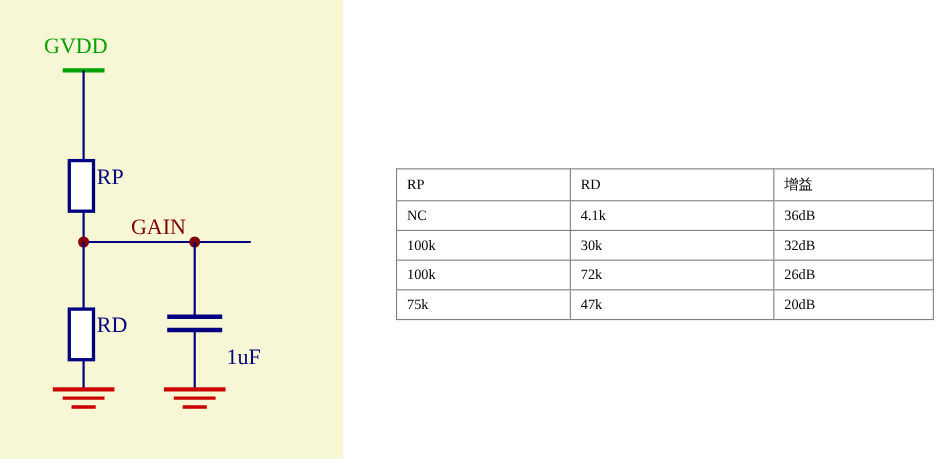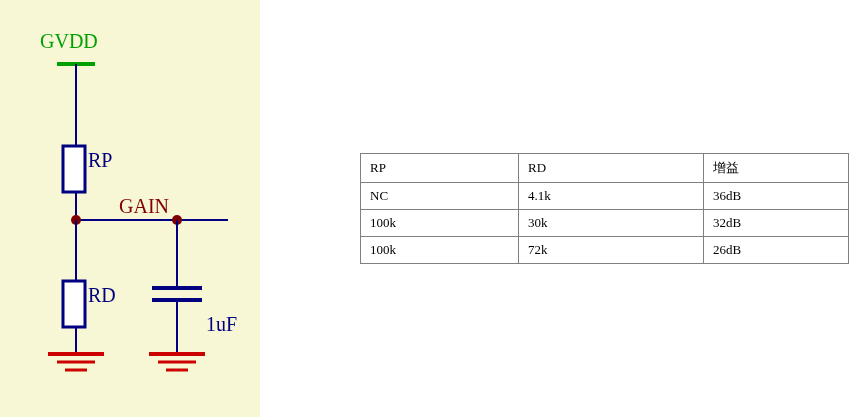--- a/index.html
+++ b/index.html
@@ -13,21 +13,21 @@
     position: relative;
     font-family: "Liberation Serif", serif;
     overflow: hidden;
   }
 
   
   #schematic-panel {
     position: absolute;
     left: 0;
     top: 0;
-    width: 260px;
+    width: 312px;
     height: 417px;
     background: #f7f7d5;
   }
 
   #schematic-svg {
     position: absolute;
     left: 0;
     top: 0;
   }
 
@@ -138,14 +138,19 @@
     <tr>
       <td>100k</td>
       <td>30k</td>
       <td>32dB</td>
     </tr>
     <tr>
       <td>100k</td>
       <td>72k</td>
       <td>26dB</td>
     </tr>
+    <tr>
+      <td>75k</td>
+      <td>47k</td>
+      <td>20dB</td>
+    </tr>
   </tbody>
 </table>
 
 </body></html>

